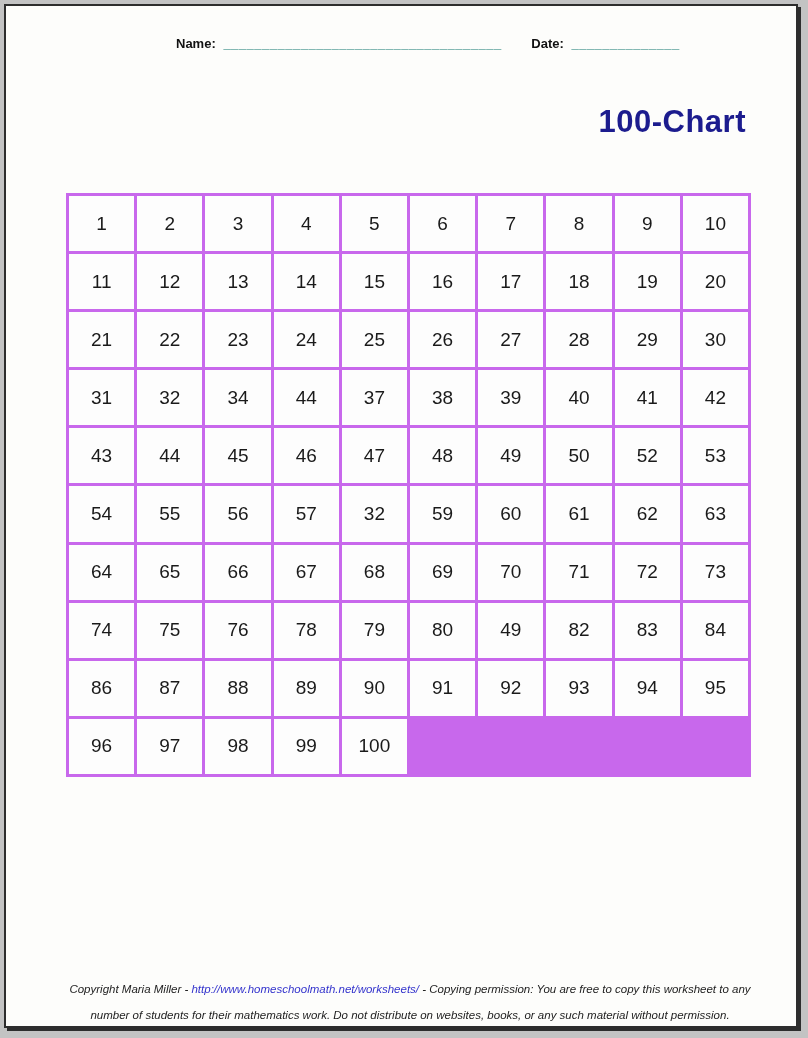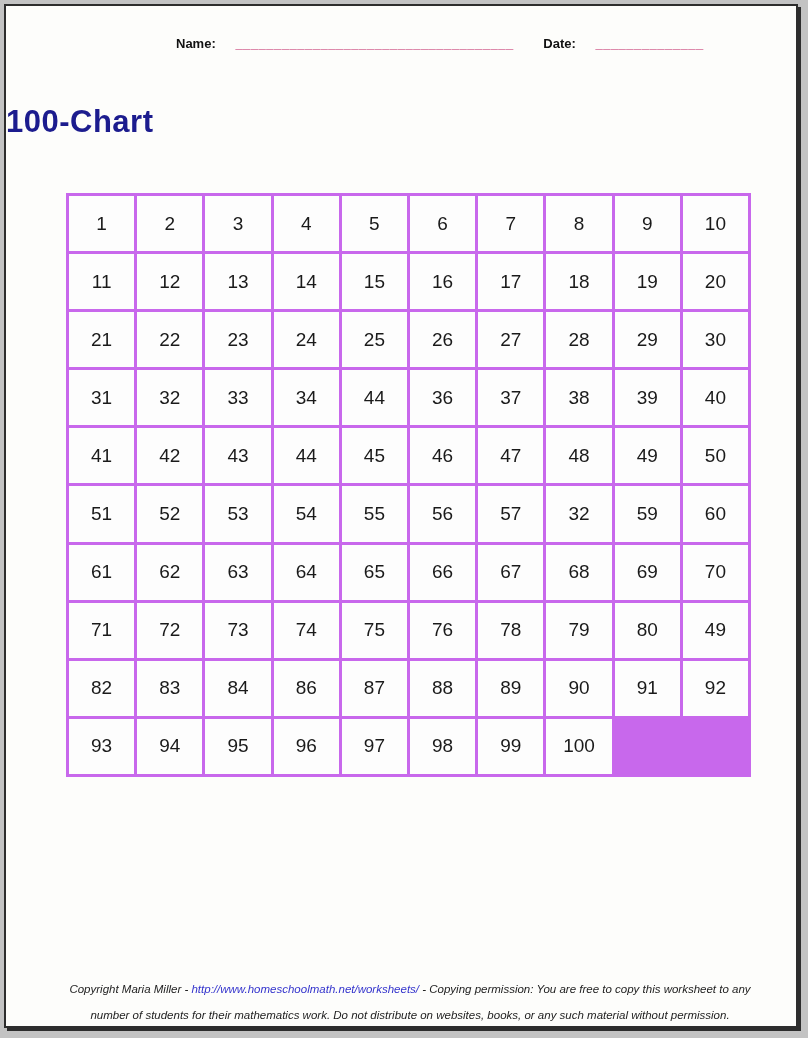--- a/index.html
+++ b/index.html
@@ -38,31 +38,31 @@
     width: 560px;
     height: 22px;
     font-size: 13px;
     color: #111;
     white-space: nowrap;
   }
   .header-label { font-weight: bold; }
   .header-line {
     font-weight: bold;
     letter-spacing: 0.5px;
-    color: #be185d;
-    margin-left: 16px;
+    color: #0f766e;
+    margin-left: 4px;
   }
   .date-group { margin-left: 26px; }
 
   .title-wrap {
     position: absolute;
     left: 0;
     top: 98px;
     width: 740px;
-    text-align: left;
+    text-align: right;
   }
   .title {
     display: inline-block;
     font-size: 31px;
     font-weight: bold;
     color: var(--title-color);
     letter-spacing: 0.5px;
   }
 
   .hundred-grid {
@@ -148,39 +148,36 @@
         <div class="cell">23</div>
         <div class="cell">24</div>
         <div class="cell">25</div>
         <div class="cell">26</div>
         <div class="cell">27</div>
         <div class="cell">28</div>
         <div class="cell">29</div>
         <div class="cell">30</div>
         <div class="cell">31</div>
         <div class="cell">32</div>
-        <div class="cell">33</div>
         <div class="cell">34</div>
         <div class="cell">44</div>
-        <div class="cell">36</div>
         <div class="cell">37</div>
         <div class="cell">38</div>
         <div class="cell">39</div>
         <div class="cell">40</div>
         <div class="cell">41</div>
         <div class="cell">42</div>
         <div class="cell">43</div>
         <div class="cell">44</div>
         <div class="cell">45</div>
         <div class="cell">46</div>
         <div class="cell">47</div>
         <div class="cell">48</div>
         <div class="cell">49</div>
         <div class="cell">50</div>
-        <div class="cell">51</div>
         <div class="cell">52</div>
         <div class="cell">53</div>
         <div class="cell">54</div>
         <div class="cell">55</div>
         <div class="cell">56</div>
         <div class="cell">57</div>
         <div class="cell">32</div>
         <div class="cell">59</div>
         <div class="cell">60</div>
         <div class="cell">61</div>

